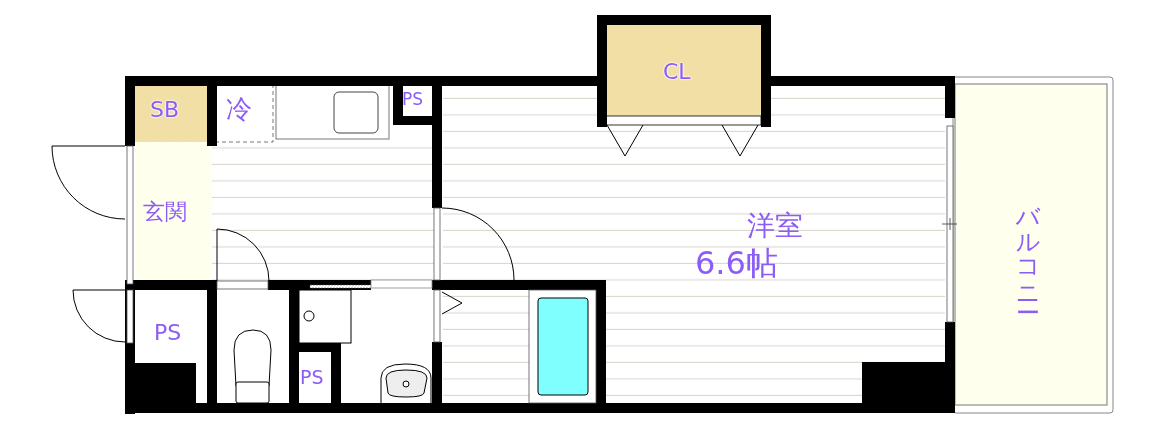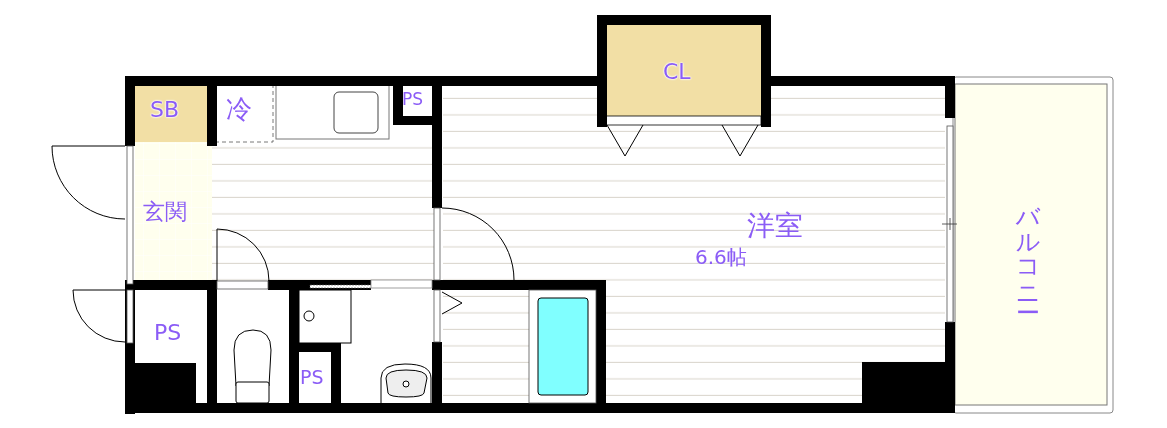--- a/index.html
+++ b/index.html
@@ -132,15 +132,15 @@
 </svg>
 
 <div class="lbl halo" style="left:150px;top:99px;font-size:22px;">SB</div>
 <div class="lbl" style="left:226px;top:96px;font-size:26px;">冷</div>
 <div class="lbl" style="left:402px;top:91px;font-size:17px;">PS</div>
 <div class="lbl" style="left:143px;top:201px;font-size:22px;">玄関</div>
 <div class="lbl" style="left:154px;top:322px;font-size:22px;">PS</div>
 <div class="lbl" style="left:300px;top:368px;font-size:19px;">PS</div>
 <div class="lbl halo" style="left:663px;top:61px;font-size:22px;">CL</div>
 <div class="lbl" style="left:700px;top:212px;font-size:28px;margin-left:47px;">洋室</div>
-<div class="lbl" style="left:695px;top:247px;font-size:20px;">6.6帖</div>
+<div class="lbl" style="left:695px;top:247px;font-size:32px;">6.6帖</div>
 <div class="lbl vtext" style="left:1016px;top:190px;font-size:24px;">バルコニー</div>
 </div>
 
 </body></html>

